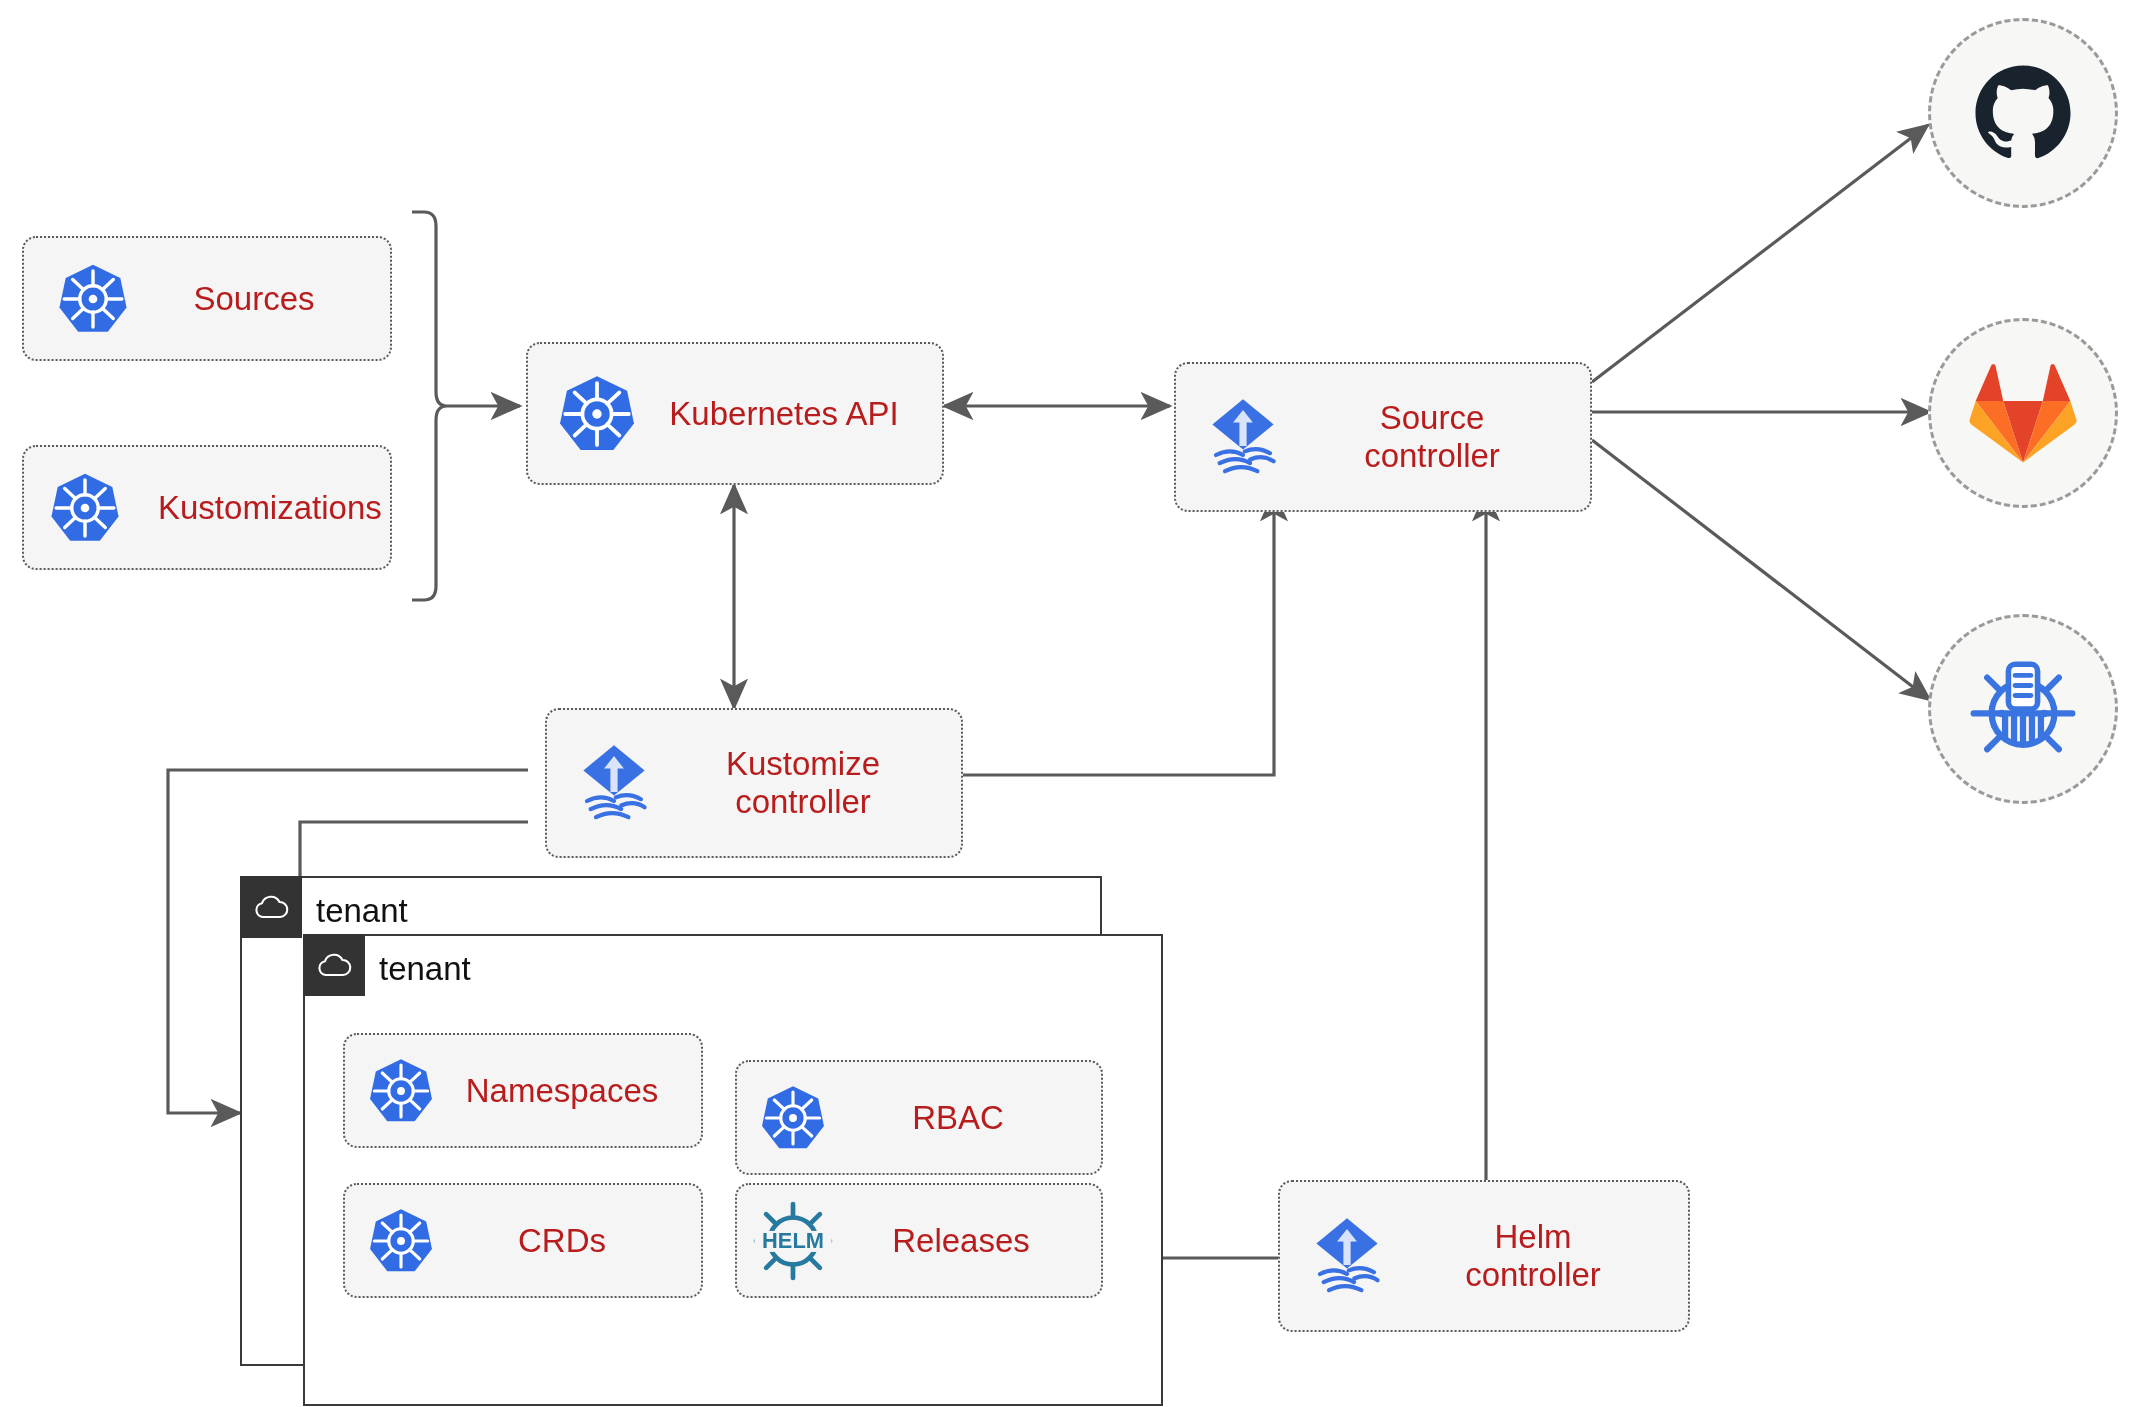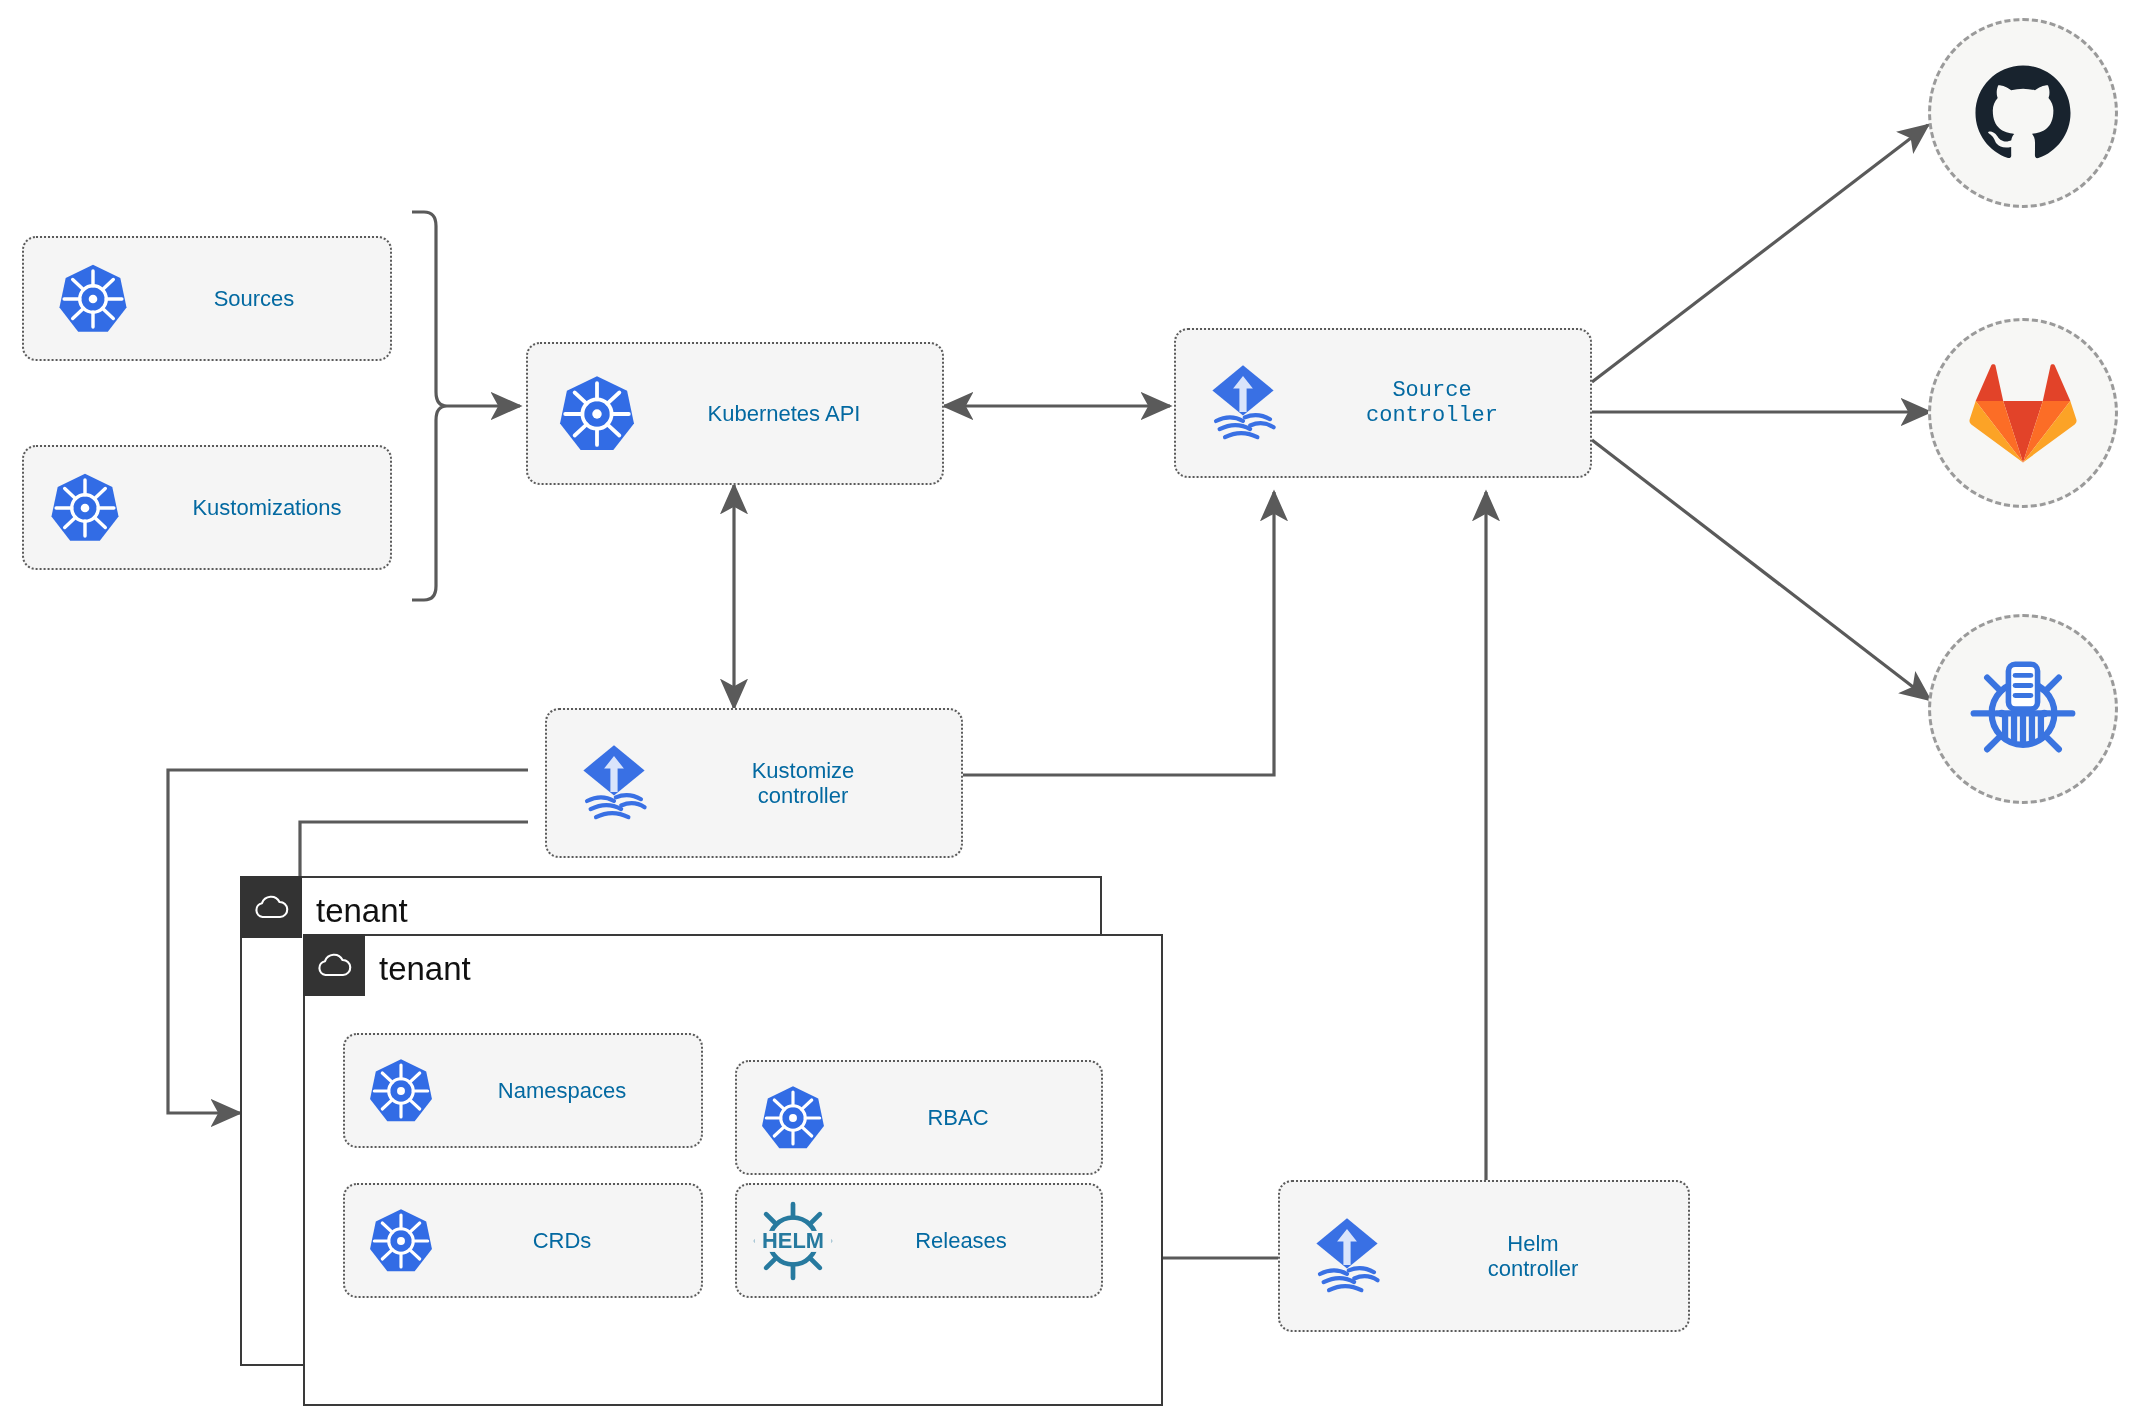--- a/index.html
+++ b/index.html
@@ -9,22 +9,22 @@
   .node{
     position:absolute;
     background:#f5f5f5;
     border:2.5px dotted #5a5a5a;
     border-radius:14px;
     display:flex;align-items:center;
     box-sizing:border-box;
   }
   .node .ico{flex:0 0 auto;display:flex;align-items:center;justify-content:center;}
   .node .lbl{
-    flex:1 1 auto;text-align:center;color:#0369a1;
-    font-size:22px;line-height:1.15;white-space:pre-line;
+    flex:1 1 auto;text-align:center;color:#b91c1c;
+    font-size:33px;line-height:1.15;white-space:pre-line;
     padding-right:14px;
   }
 
   .circle{
     position:absolute;border-radius:50%;
     background:#f7f7f5;
     border:3px dashed #9a9a9a;
     display:flex;align-items:center;justify-content:center;
     box-sizing:border-box;
   }
@@ -164,21 +164,21 @@
             <path d="M62,62 L76,75"></path>
           <path d="M62,38 L76,25"></path>
             <path d="M38,62 L24,75"></path>
         </g>
         <circle cx="50" cy="50" r="5.5" fill="#fff"></circle>
       </svg>
     </span>
     <span class="lbl">Kubernetes API</span>
   </div>
 
-  <div class="node" style="left:1174px;top:328px;width:418px;height:150px;font-family:Liberation Mono, monospace;">
+  <div class="node" style="left:1174px;top:362px;width:418px;height:150px;">
     <span class="ico">
       <svg width="90" height="90" viewBox="0 0 100 100" style="margin-left:22px">
         <polygon points="50,8 84,36 50,64 16,36" fill="#3970e4"></polygon>
         <path d="M50,20 L61,34 L54,34 L54,60 L46,60 L46,34 L39,34 Z" fill="#d9e4fb"></path>
         <g stroke="#3970e4" stroke-width="4.6" fill="none" stroke-linecap="round">
           <path d="M20,70 Q36,62 50,70"></path>
           <path d="M24,79 Q42,70 58,79"></path>
           <path d="M30,88 Q48,79 66,88"></path>
           <path d="M52,66 Q66,60 80,68"></path>
           <path d="M58,75 Q72,69 84,77"></path>

